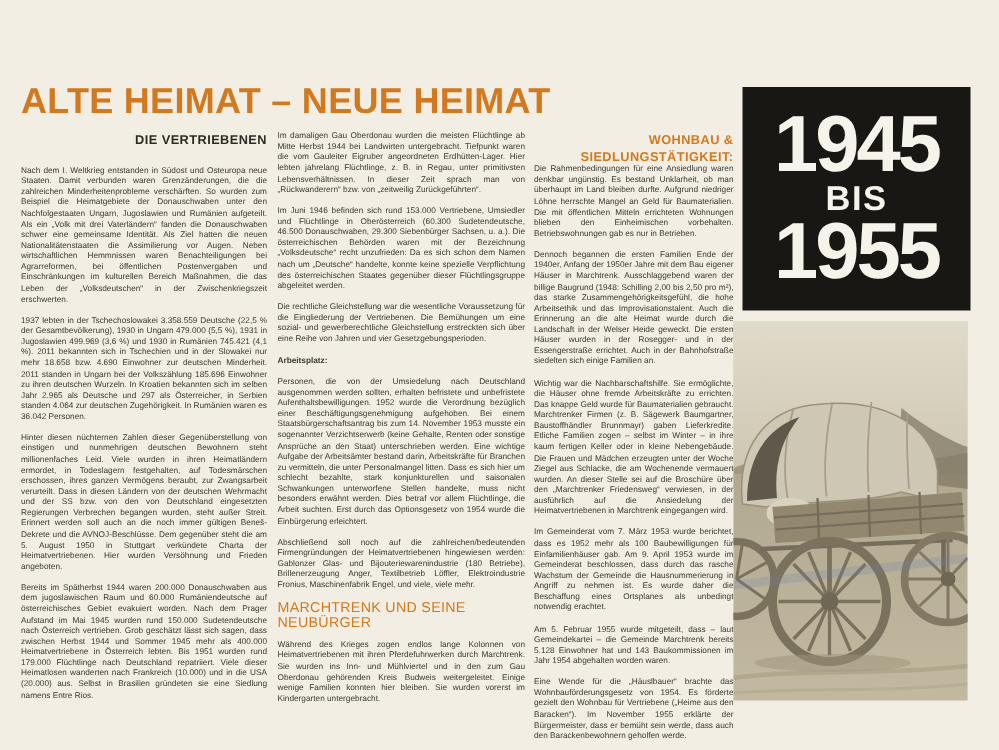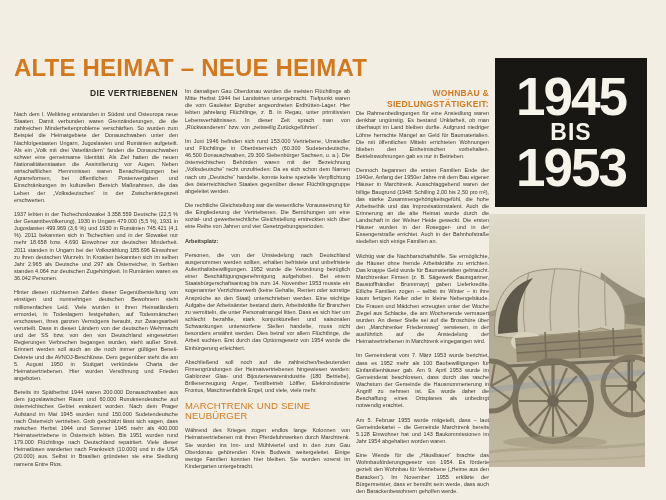--- a/index.html
+++ b/index.html
@@ -77,21 +77,21 @@
     <p>Dennoch begannen die ersten Familien Ende der 1940er, Anfang der 1950er Jahre mit dem Bau eigener Häuser in Marchtrenk. Ausschlaggebend waren der billige Baugrund (1948: Schilling 2,00 bis 2,50 pro m²), das starke Zusammengehörigkeitsgefühl, die hohe Arbeitsethik und das Improvisationstalent. Auch die Erinnerung an die alte Heimat wurde durch die Landschaft in der Welser Heide geweckt. Die ersten Häuser wurden in der Rosegger- und in der Essengerstraße errichtet. Auch in der Bahnhofstraße siedelten sich einige Familien an.</p>
     <p>Wichtig war die Nachbarschaftshilfe. Sie ermöglichte, die Häuser ohne fremde Arbeitskräfte zu errichten. Das knappe Geld wurde für Baumaterialien gebraucht. Marchtrenker Firmen (z. B. Sägewerk Baumgartner, Baustoffhändler Brunnmayr) gaben Lieferkredite. Etliche Familien zogen – selbst im Winter – in ihre kaum fertigen Keller oder in kleine Nebengebäude. Die Frauen und Mädchen erzeugten unter der Woche Ziegel aus Schlacke, die am Wochenende vermauert wurden. An dieser Stelle sei auf die Broschüre über den „Marchtrenker Friedensweg“ verwiesen, in der ausführlich auf die Ansiedelung der Heimatvertriebenen in Marchtrenk eingegangen wird.</p>
     <p>Im Gemeinderat vom 7. März 1953 wurde berichtet, dass es 1952 mehr als 100 Baubewilligungen für Einfamilienhäuser gab. Am 9. April 1953 wurde im Gemeinderat beschlossen, dass durch das rasche Wachstum der Gemeinde die Hausnummerierung in Angriff zu nehmen ist. Es wurde daher die Beschaffung eines Ortsplanes als unbedingt notwendig erachtet.</p>
     <p>Am 5. Februar 1955 wurde mitgeteilt, dass – laut Gemeindekartei – die Gemeinde Marchtrenk bereits 5.128 Einwohner hat und 143 Baukommissionen im Jahr 1954 abgehalten worden waren.</p>
     <p>Eine Wende für die „Häuslbauer“ brachte das Wohnbauförderungsgesetz von 1954. Es förderte gezielt den Wohnbau für Vertriebene („Heime aus den Baracken“). Im November 1955 erklärte der Bürgermeister, dass er bemüht sein werde, dass auch den Barackenbewohnern geholfen werde.</p>
   </div>
 
   <div class="badge">
     <div class="year">1945</div>
     <div class="bis">BIS</div>
-    <div class="year">1953</div>
+    <div class="year">1955</div>
   </div>
 
   <div class="photo">
     <svg viewBox="0 0 156 253" width="156" height="253">
       <defs>
         <linearGradient id="sky" x1="0" y1="0" x2="0" y2="1">
           <stop offset="0" stop-color="#ded9c8"></stop>
             <stop offset="1" stop-color="#c8c1aa"></stop>
         </linearGradient>
         <linearGradient id="gnd" x1="0" y1="0" x2="0" y2="1">

